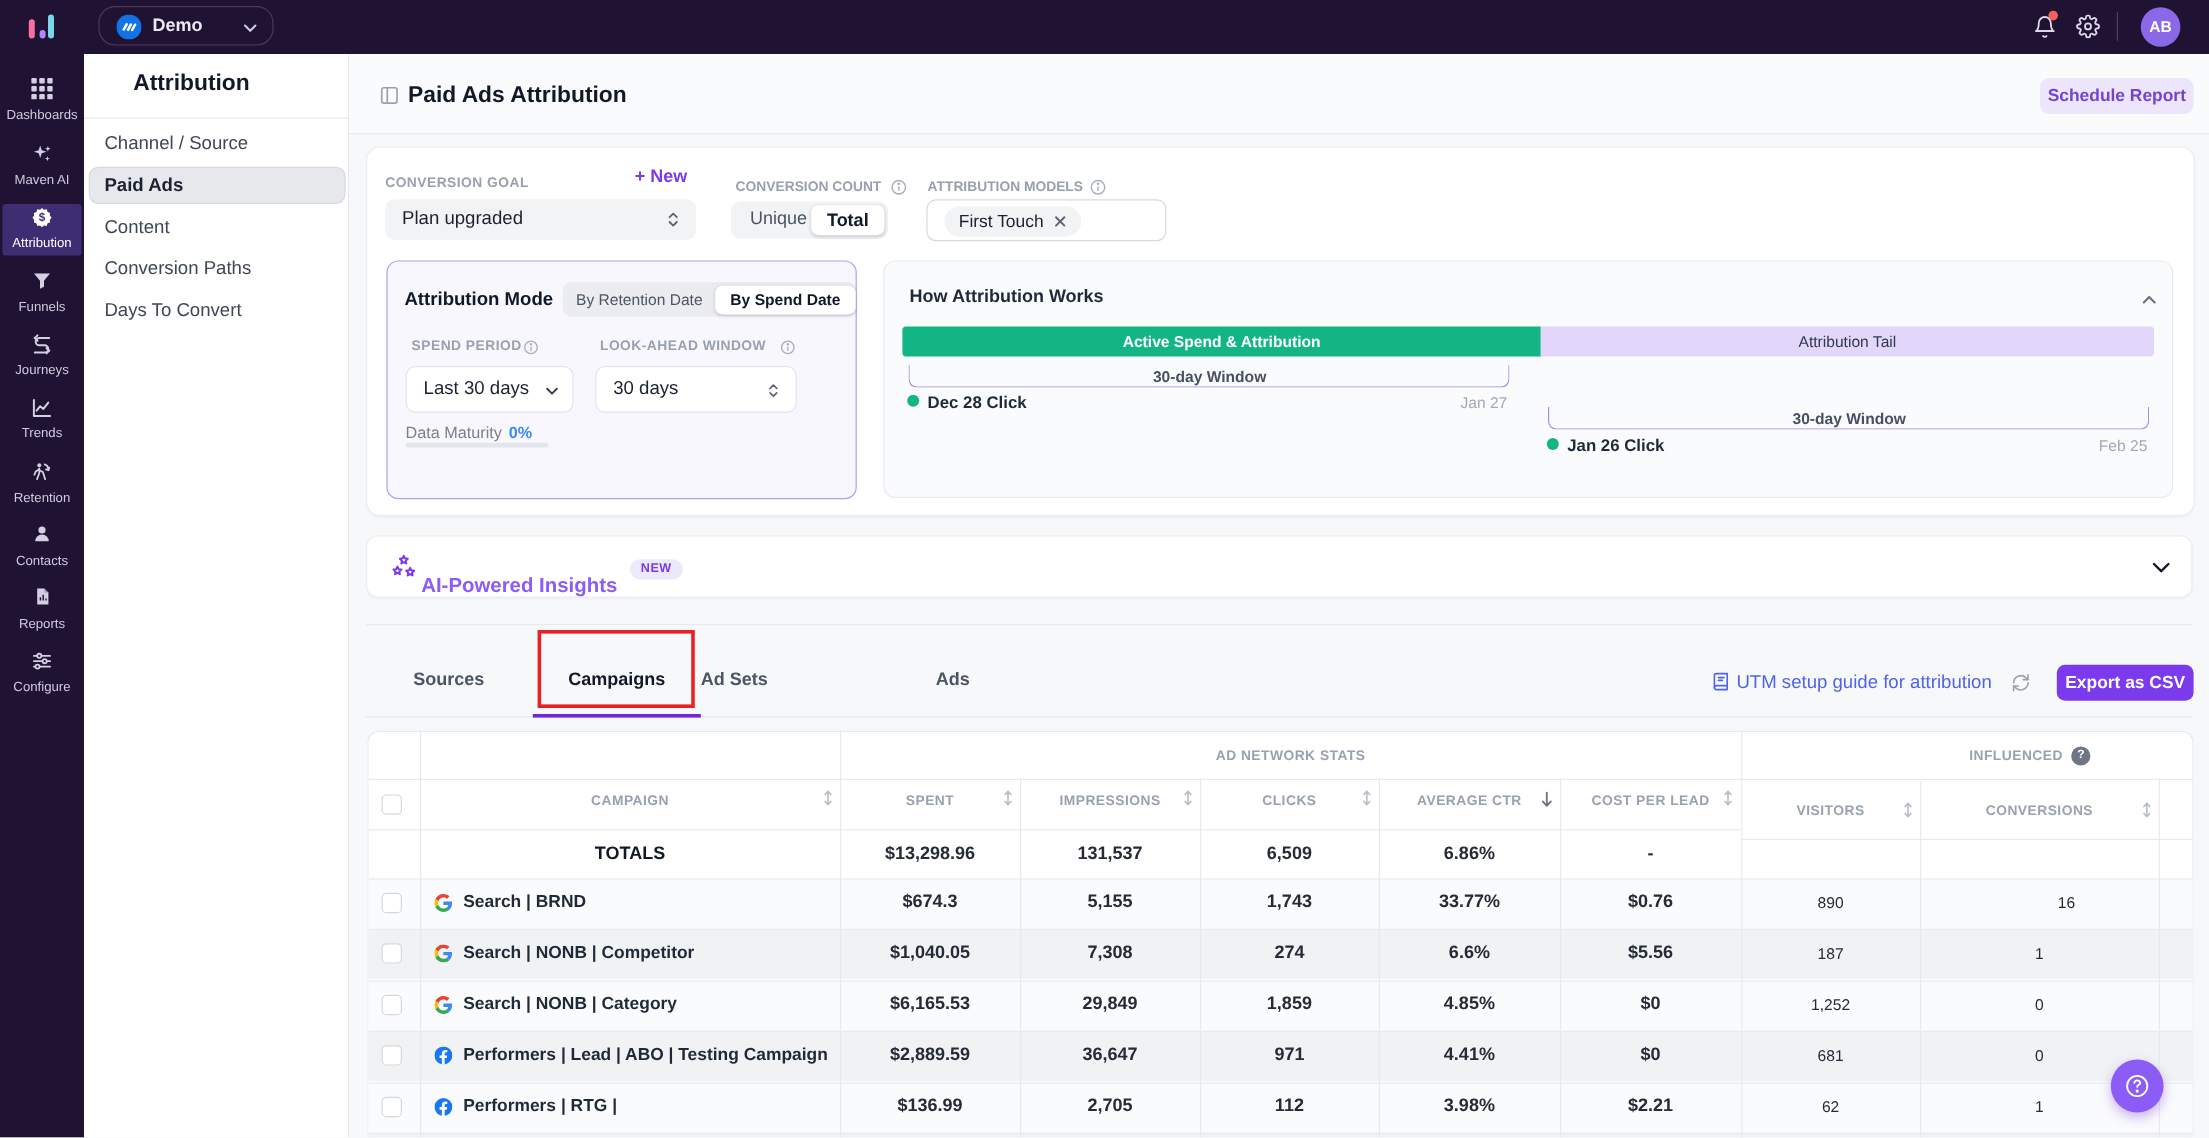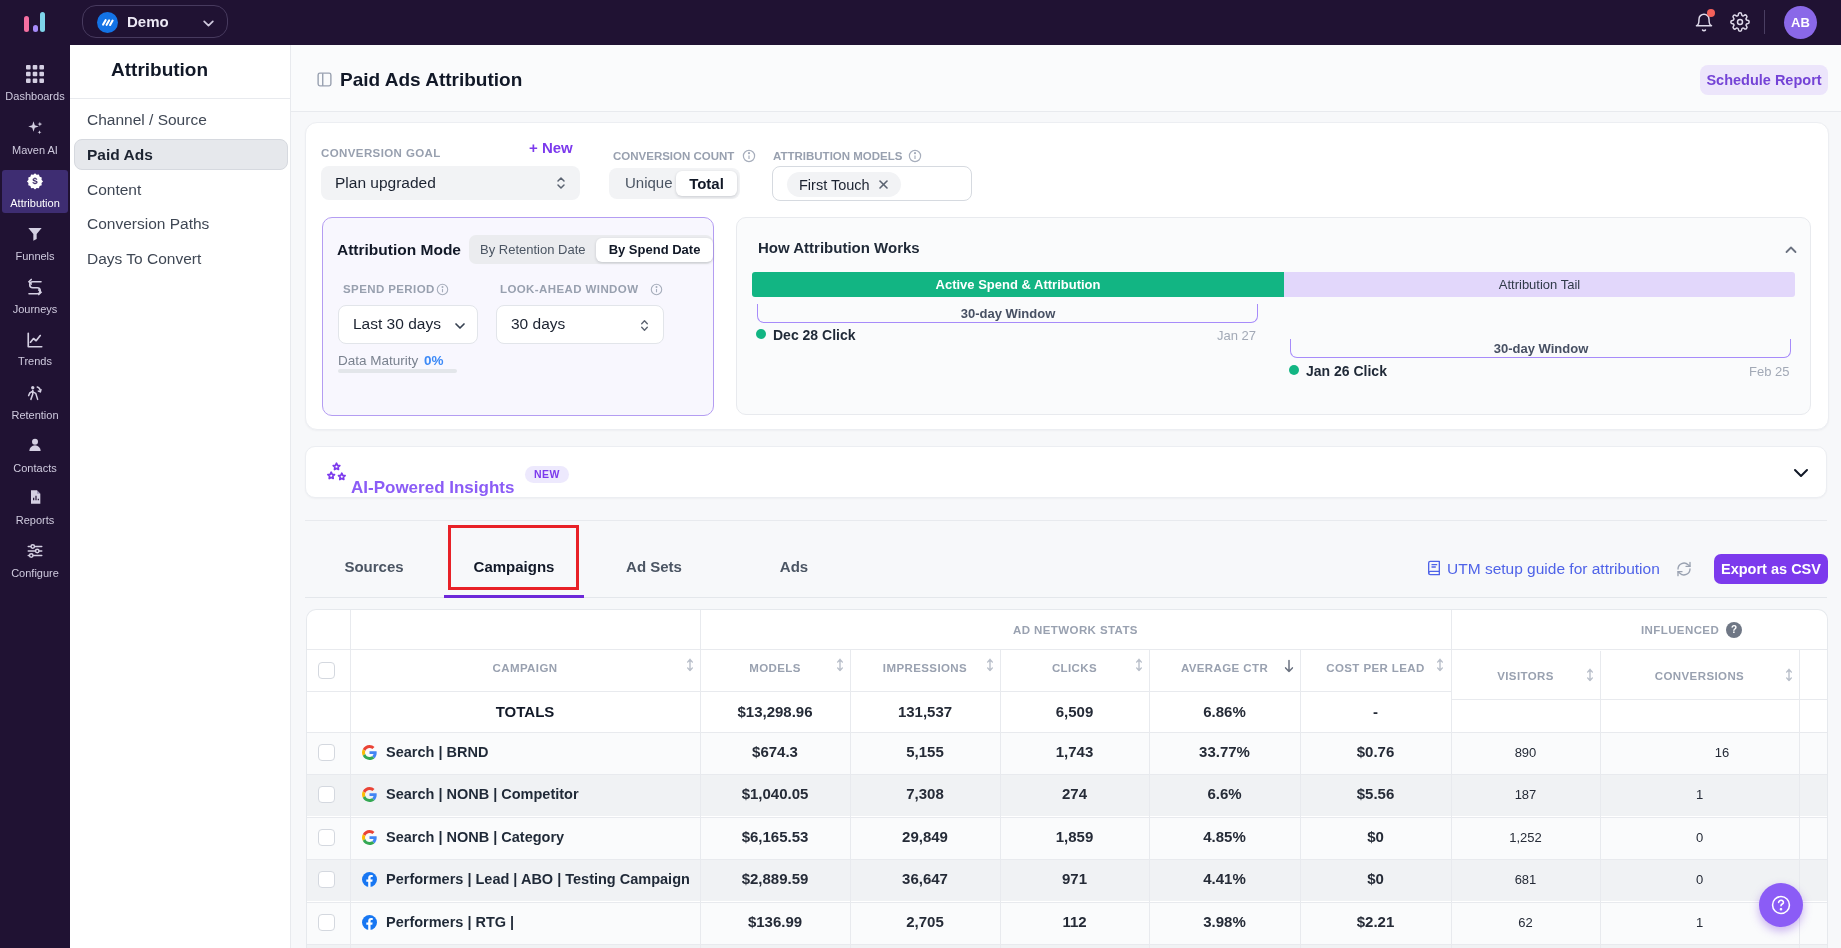--- a/index.html
+++ b/index.html
@@ -265,21 +265,21 @@
   <div style="position:absolute;left:219px;top:19px;height:17px;background:#ede9fd;border-radius:9px;padding:0 9px;font-size:10.5px;font-weight:bold;color:#7c3aed;line-height:17px;letter-spacing:0.4px;">NEW</div>
   <svg style="position:absolute;left:1485px;top:16px;" width="20" height="20" viewBox="0 0 20 20" fill="none" stroke="#111827" stroke-width="2" stroke-linecap="round" stroke-linejoin="round">
       <path d="M4 7l6 6 6-6"></path>
     </svg>
 </div>
 
 <div class="hline" style="left:305px;top:520px;width:1522px;"></div>
 <div class="hline" style="left:305px;top:597px;width:1522px;background:#e4e7eb;"></div>
 <div class="ab" style="left:304px;top:535px;width:140px;height:64px;text-align:center;line-height:64px;font-size:15px;font-weight:bold;color:#4b5563;">Sources</div>
 <div class="ab" style="left:444px;top:535px;width:140px;height:64px;text-align:center;line-height:64px;font-size:15px;font-weight:bold;color:#111827;">Campaigns</div>
-<div class="ab" style="left:584px;top:535px;width:140px;height:64px;text-align:center;line-height:64px;font-size:15px;font-weight:bold;color:#4b5563;">Ad Sets</div>
+<div class="ab" style="left:584px;top:535px;width:140px;height:64px;line-height:64px;font-size:15px;font-weight:bold;color:#4b5563;">Ad Sets</div>
 <div class="ab" style="left:724px;top:535px;width:140px;height:64px;text-align:center;line-height:64px;font-size:15px;font-weight:bold;color:#4b5563;">Ads</div>
 <div class="ab" style="left:444px;top:595px;width:140px;height:3px;background:#6d28d9;"></div>
 <div class="ab" style="left:448px;top:525px;width:131px;height:65px;border:3px solid #e82127;"></div>
 
 <svg class="ab" style="left:1426px;top:560px;" width="16" height="16" viewBox="0 0 24 24" fill="none" stroke="#4f63e8" stroke-width="2" stroke-linecap="round" stroke-linejoin="round">
     <path d="M4 19.5A2.5 2.5 0 016.5 17H20"></path>
     <path d="M6.5 2H20v20H6.5A2.5 2.5 0 014 19.5v-15A2.5 2.5 0 016.5 2z"></path>
     <path d="M9 7h7M9 10.5h5"></path>
   </svg>
 <div class="ab" style="left:1447px;top:560px;font-size:15.5px;font-weight:500;color:#4f63e8;">UTM setup guide for attribution</div>
@@ -291,21 +291,21 @@
   </svg>
 <div class="ab flex" style="left:1714px;top:554px;width:114px;height:30px;background:#7c3aed;border-radius:7px;justify-content:center;font-size:14.5px;font-weight:bold;color:#fff;">Export as CSV</div>
 
 <div id="table" class="ab" style="left:306px;top:609px;width:1522px;height:339px;background:#fff;border:1px solid #e6e9ed;border-bottom:none;border-radius:10px 10px 0 0;overflow:hidden;">
 
   <div class="hdrtxt ab" style="left:393px;top:14px;width:751px;">AD NETWORK STATS</div>
   <div class="hdrtxt ab" style="left:1334px;top:14px;width:100px;text-align:left;">INFLUENCED</div>
   <div class="ab" style="left:1419px;top:12px;width:16px;height:16px;border-radius:50%;background:#6f7785;color:#fff;font-size:10px;font-weight:bold;text-align:center;line-height:16px;">?</div>
 
   <div class="hdrtxt ab" style="left:43px;top:52px;width:350px;">CAMPAIGN</div>
-  <div class="hdrtxt ab" style="left:393px;top:52px;width:150px;">MODELS</div>
+  <div class="hdrtxt ab" style="left:393px;top:52px;width:150px;">SPENT</div>
   <div class="hdrtxt ab" style="left:543px;top:52px;width:150px;">IMPRESSIONS</div>
   <div class="hdrtxt ab" style="left:693px;top:52px;width:149px;">CLICKS</div>
   <div class="hdrtxt ab" style="left:842px;top:52px;width:151px;">AVERAGE CTR</div>
   <div class="hdrtxt ab" style="left:993px;top:52px;width:151px;">COST PER LEAD</div>
   <div class="hdrtxt ab" style="left:1144px;top:60px;width:149px;">VISITORS</div>
   <div class="hdrtxt ab" style="left:1293px;top:60px;width:199px;">CONVERSIONS</div>
 
   <svg class="srt" style="left:378px;top:48px;">
       <use href="#updn"></use>
     </svg>

